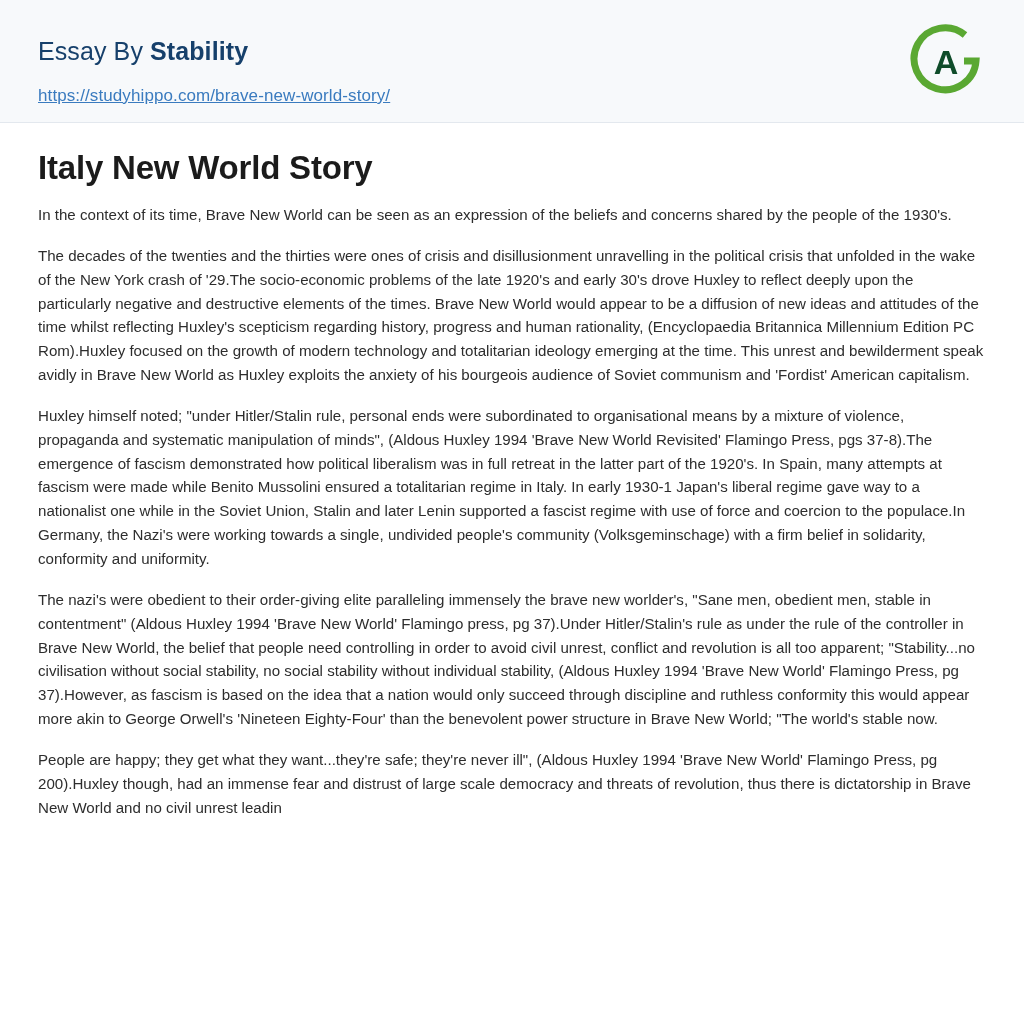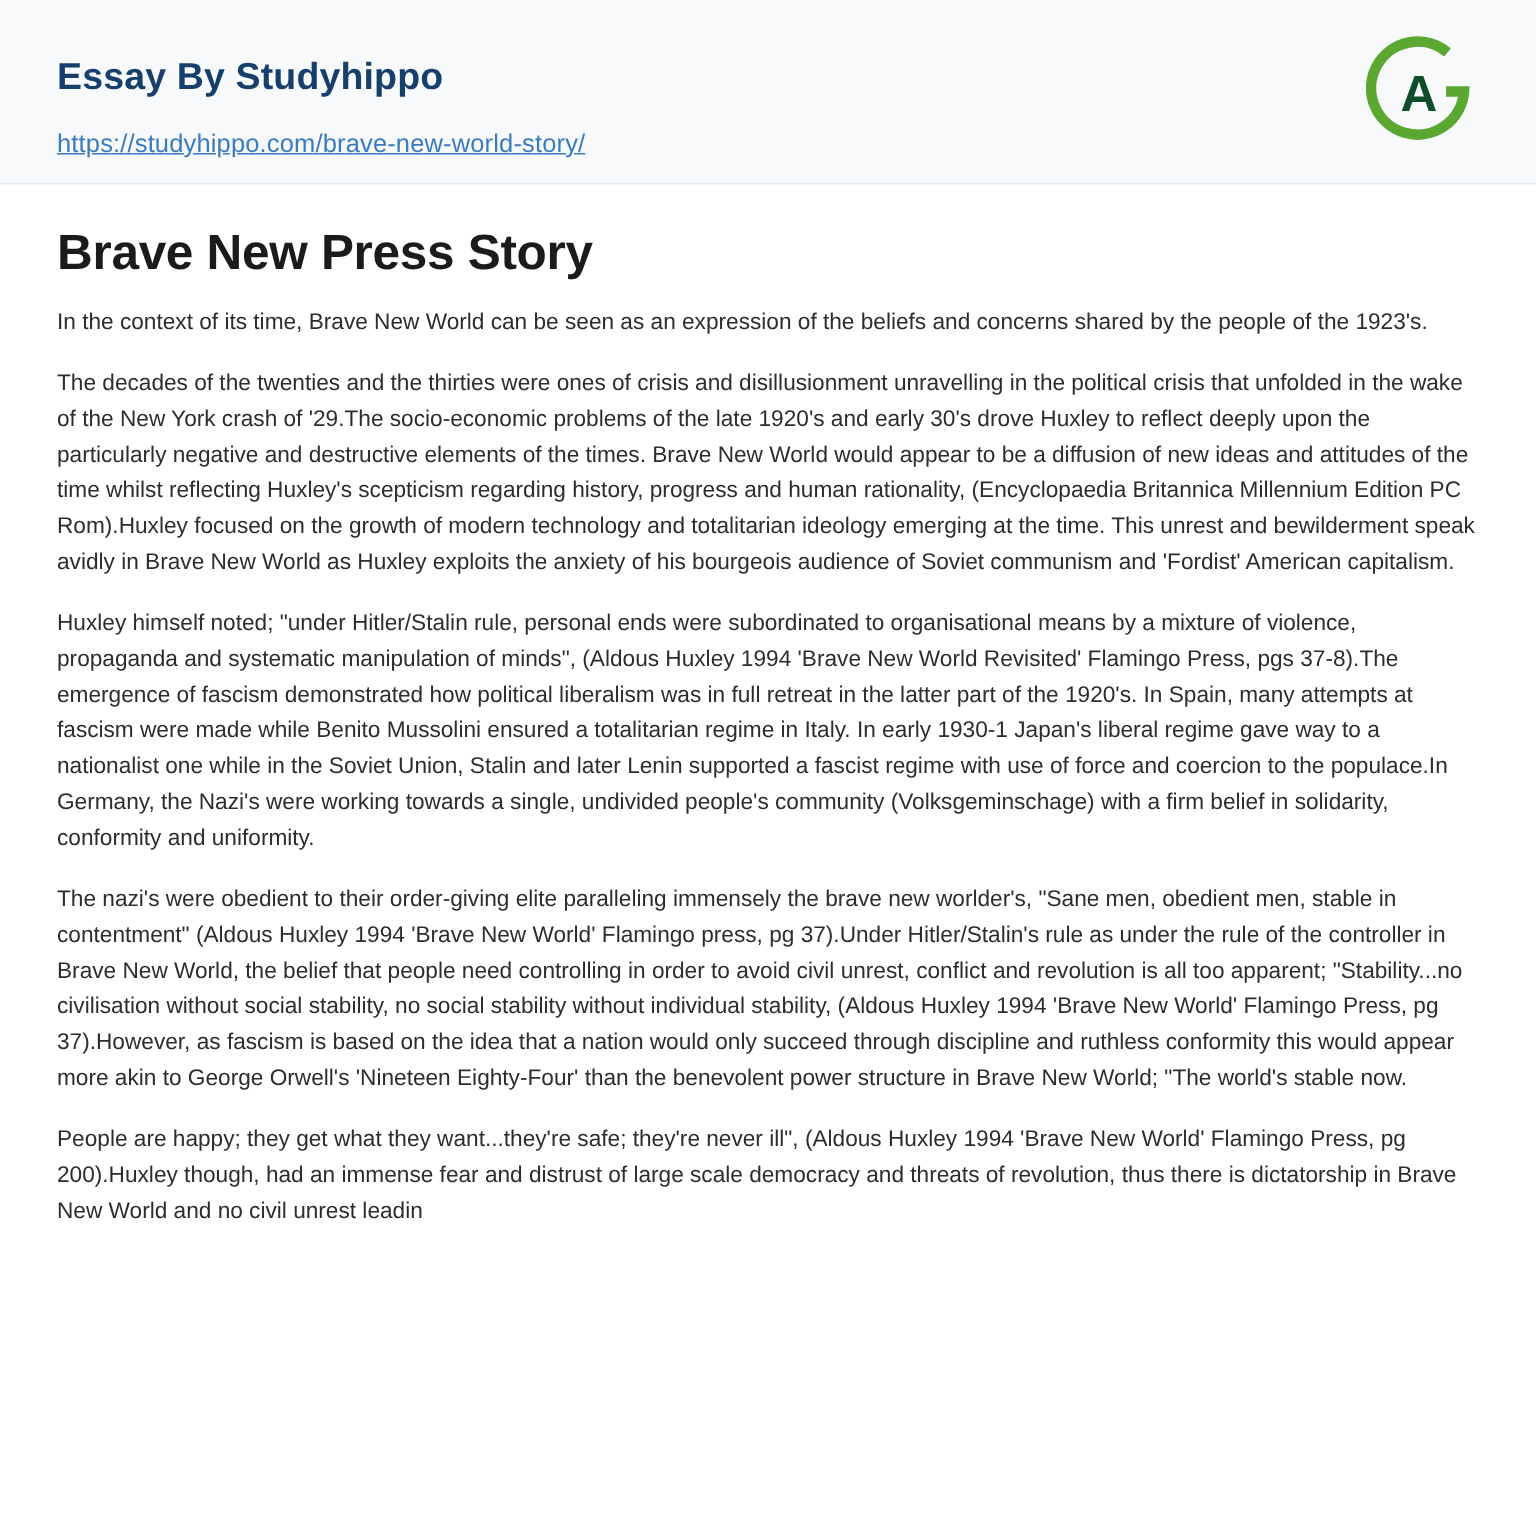--- a/index.html
+++ b/index.html
@@ -37,21 +37,21 @@
   .brand {
     font-size: 25px;
     font-weight: bold;
     color: #16406b;
     letter-spacing: 0.1px;
     line-height: 1.1;
     white-space: nowrap;
   }
 
   .brand .brand-light {
-    font-weight: bold;
+    font-weight: normal;
     color: #16406b;
   }
 
   .brand-url {
     position: absolute;
     left: 38px;
     top: 86px;
     font-size: 17px;
     color: #3a7bbf;
     letter-spacing: 0.1px;
@@ -92,35 +92,35 @@
     margin-top: 12px;
   }
 </style>
 </head>
 <body>
 
 <div id="page">
 
   <div class="header">
     <div class="brand-wrap">
-      <div class="brand"><span class="brand-light">Essay By </span><span>Studyhippo</span></div>
+      <div class="brand"><span class="brand-light">Essay By </span><span>Stability</span></div>
     </div>
     <a class="brand-url" href="#">https://studyhippo.com/brave-new-world-story/</a>
 
     <div class="logo">
       <svg width="76" height="76" viewBox="0 0 76 76" xmlns="http://www.w3.org/2000/svg">
         <path d="M57 12 A31 31 0 1 0 68 38 L56 38" fill="none" stroke="#5aa832" stroke-width="7" stroke-linecap="butt"></path>
         <text x="38" y="51" font-family="'Liberation Sans', sans-serif" font-size="34" font-weight="bold" fill="#0f4c2a" text-anchor="middle">A</text>
       </svg>
     </div>
   </div>
 
   <div class="article">
-    <h1 class="title">Brave New Press Story</h1>
+    <h1 class="title">Italy New World Story</h1>
 
-    <p class="para">In the context of its time, Brave New World can be seen as an expression of the beliefs and concerns shared by the people of the 1923's.</p>
+    <p class="para">In the context of its time, Brave New World can be seen as an expression of the beliefs and concerns shared by the people of the 1930's.</p>
     <p class="para">The decades of the twenties and the thirties were ones of crisis and disillusionment unravelling in the political crisis that unfolded in the wake of the New York crash of '29.The socio-economic problems of the late 1920's and early 30's drove Huxley to reflect deeply upon the particularly negative and destructive elements of the times. Brave New World would appear to be a diffusion of new ideas and attitudes of the time whilst reflecting Huxley's scepticism regarding history, progress and human rationality, (Encyclopaedia Britannica Millennium Edition PC Rom).Huxley focused on the growth of modern technology and totalitarian ideology emerging at the time. This unrest and bewilderment speak avidly in Brave New World as Huxley exploits the anxiety of his bourgeois audience of Soviet communism and 'Fordist' American capitalism.</p>
     <p class="para">Huxley himself noted; "under Hitler/Stalin rule, personal ends were subordinated to organisational means by a mixture of violence, propaganda and systematic manipulation of minds", (Aldous Huxley 1994 'Brave New World Revisited' Flamingo Press, pgs 37-8).The emergence of fascism demonstrated how political liberalism was in full retreat in the latter part of the 1920's. In Spain, many attempts at fascism were made while Benito Mussolini ensured a totalitarian regime in Italy. In early 1930-1 Japan's liberal regime gave way to a nationalist one while in the Soviet Union, Stalin and later Lenin supported a fascist regime with use of force and coercion to the populace.In Germany, the Nazi's were working towards a single, undivided people's community (Volksgeminschage) with a firm belief in solidarity, conformity and uniformity.</p>
     <p class="para">The nazi's were obedient to their order-giving elite paralleling immensely the brave new worlder's, "Sane men, obedient men, stable in contentment" (Aldous Huxley 1994 'Brave New World' Flamingo press, pg 37).Under Hitler/Stalin's rule as under the rule of the controller in Brave New World, the belief that people need controlling in order to avoid civil unrest, conflict and revolution is all too apparent; "Stability...no civilisation without social stability, no social stability without individual stability, (Aldous Huxley 1994 'Brave New World' Flamingo Press, pg 37).However, as fascism is based on the idea that a nation would only succeed through discipline and ruthless conformity this would appear more akin to George Orwell's 'Nineteen Eighty-Four' than the benevolent power structure in Brave New World; "The world's stable now.</p>
     <p class="para">People are happy; they get what they want...they're safe; they're never ill", (Aldous Huxley 1994 'Brave New World' Flamingo Press, pg 200).Huxley though, had an immense fear and distrust of large scale democracy and threats of revolution, thus there is dictatorship in Brave New World and no civil unrest leadin</p>
   </div>
 
 </div>
 
 </body></html>

